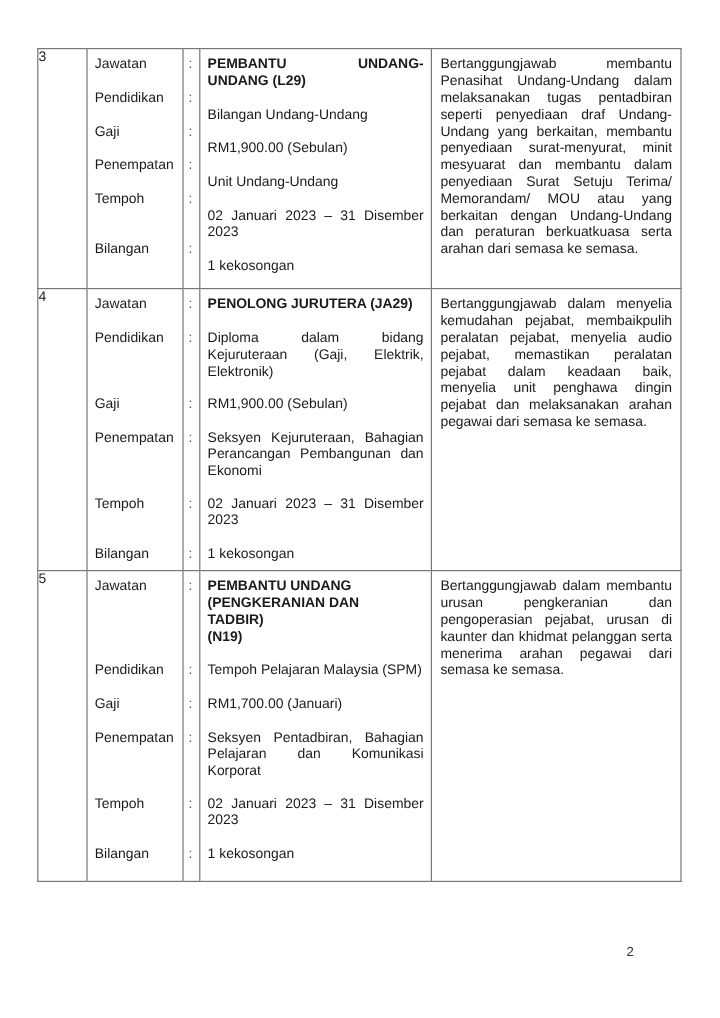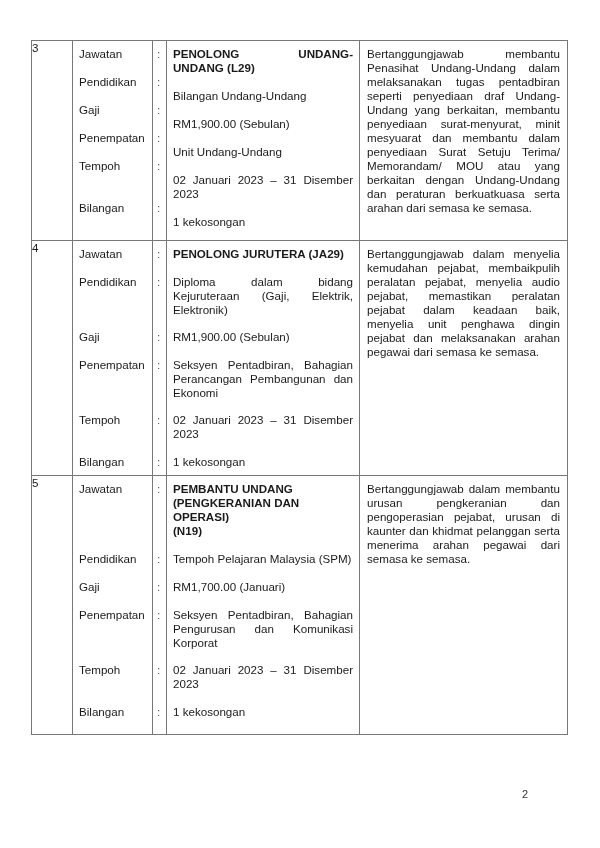--- a/index.html
+++ b/index.html
@@ -67,21 +67,21 @@
     <td class="colon-cell cell-pad-top">
       <span class="field" style="height:28px">:</span>
       <span class="field" style="height:28px">:</span>
       <span class="field" style="height:28px">:</span>
       <span class="field" style="height:28px">:</span>
       <span class="field" style="height:42px">:</span>
       <span class="field" style="height:20px">:</span>
     </td>
     <td class="val-cell cell-pad-top">
       <span class="field bold" style="height:42px">
-        <span class="just-last" style="display:block">PENOLONG UNDANG-</span>
+        <span class="just-last" style="display:block">PEMBANTU UNDANG-</span>
         <span style="display:block">UNDANG (L29)</span>
       </span>
       <span class="field" style="height:28px">Bilangan Undang-Undang</span>
       <span class="field" style="height:28px">RM1,900.00 (Sebulan)</span>
       <span class="field" style="height:28px">Unit Undang-Undang</span>
       <span class="field" style="height:42px">02 Januari 2023 – 31 Disember 2023</span>
       <span class="field" style="height:20px">1 kekosongan</span>
     </td>
     <td class="desc-cell">
       <span class="desc-text">Bertanggungjawab membantu Penasihat Undang-Undang dalam melaksanakan tugas pentadbiran seperti penyediaan draf Undang-Undang yang berkaitan, membantu penyediaan surat-menyurat, minit mesyuarat dan membantu dalam penyediaan Surat Setuju Terima/ Memorandam/ MOU atau yang berkaitan dengan Undang-Undang dan peraturan berkuatkuasa serta arahan dari semasa ke semasa.</span>
@@ -103,21 +103,21 @@
       <span class="field" style="height:55px">:</span>
       <span class="field" style="height:28px">:</span>
       <span class="field" style="height:55px">:</span>
       <span class="field" style="height:42px">:</span>
       <span class="field" style="height:20px">:</span>
     </td>
     <td class="val-cell cell-pad-top">
       <span class="field bold" style="height:28px">PENOLONG JURUTERA (JA29)</span>
       <span class="field" style="height:55px">Diploma dalam bidang Kejuruteraan (Gaji, Elektrik, Elektronik)</span>
       <span class="field" style="height:28px">RM1,900.00 (Sebulan)</span>
-      <span class="field" style="height:55px">Seksyen Pentadbiran, Bahagian Perancangan Pembangunan dan Ekonomi</span>
+      <span class="field" style="height:55px">Seksyen Kejuruteraan, Bahagian Perancangan Pembangunan dan Ekonomi</span>
       <span class="field" style="height:42px">02 Januari 2023 – 31 Disember 2023</span>
       <span class="field" style="height:20px">1 kekosongan</span>
     </td>
     <td class="desc-cell">
       <span class="desc-text">Bertanggungjawab dalam menyelia kemudahan pejabat, membaikpulih peralatan pejabat, menyelia audio pejabat, memastikan peralatan pejabat dalam keadaan baik, menyelia unit penghawa dingin pejabat dan melaksanakan arahan pegawai dari semasa ke semasa.</span>
     </td>
   </tr>
 
   <tr style="height:259px;">
     <td class="num">5</td>
@@ -134,26 +134,26 @@
       <span class="field" style="height:28px">:</span>
       <span class="field" style="height:28px">:</span>
       <span class="field" style="height:55px">:</span>
       <span class="field" style="height:42px">:</span>
       <span class="field" style="height:20px">:</span>
     </td>
     <td class="val-cell cell-pad-top">
       <span class="field bold" style="height:70px">
         <span style="display:block">PEMBANTU UNDANG</span>
         <span style="display:block">(PENGKERANIAN DAN</span>
-        <span style="display:block">OPERASI)</span>
+        <span style="display:block">TADBIR)</span>
         <span style="display:block">(N19)</span>
       </span>
       <span class="field" style="height:28px">Tempoh Pelajaran Malaysia (SPM)</span>
       <span class="field" style="height:28px">RM1,700.00 (Januari)</span>
-      <span class="field" style="height:55px">Seksyen Pentadbiran, Bahagian Pengurusan dan Komunikasi Korporat</span>
+      <span class="field" style="height:55px">Seksyen Pentadbiran, Bahagian Pelajaran dan Komunikasi Korporat</span>
       <span class="field" style="height:42px">02 Januari 2023 – 31 Disember 2023</span>
       <span class="field" style="height:20px">1 kekosongan</span>
     </td>
     <td class="desc-cell">
       <span class="desc-text">Bertanggungjawab dalam membantu urusan pengkeranian dan pengoperasian pejabat, urusan di kaunter dan khidmat pelanggan serta menerima arahan pegawai dari semasa ke semasa.</span>
     </td>
   </tr>
 </tbody>
   </table>
 

